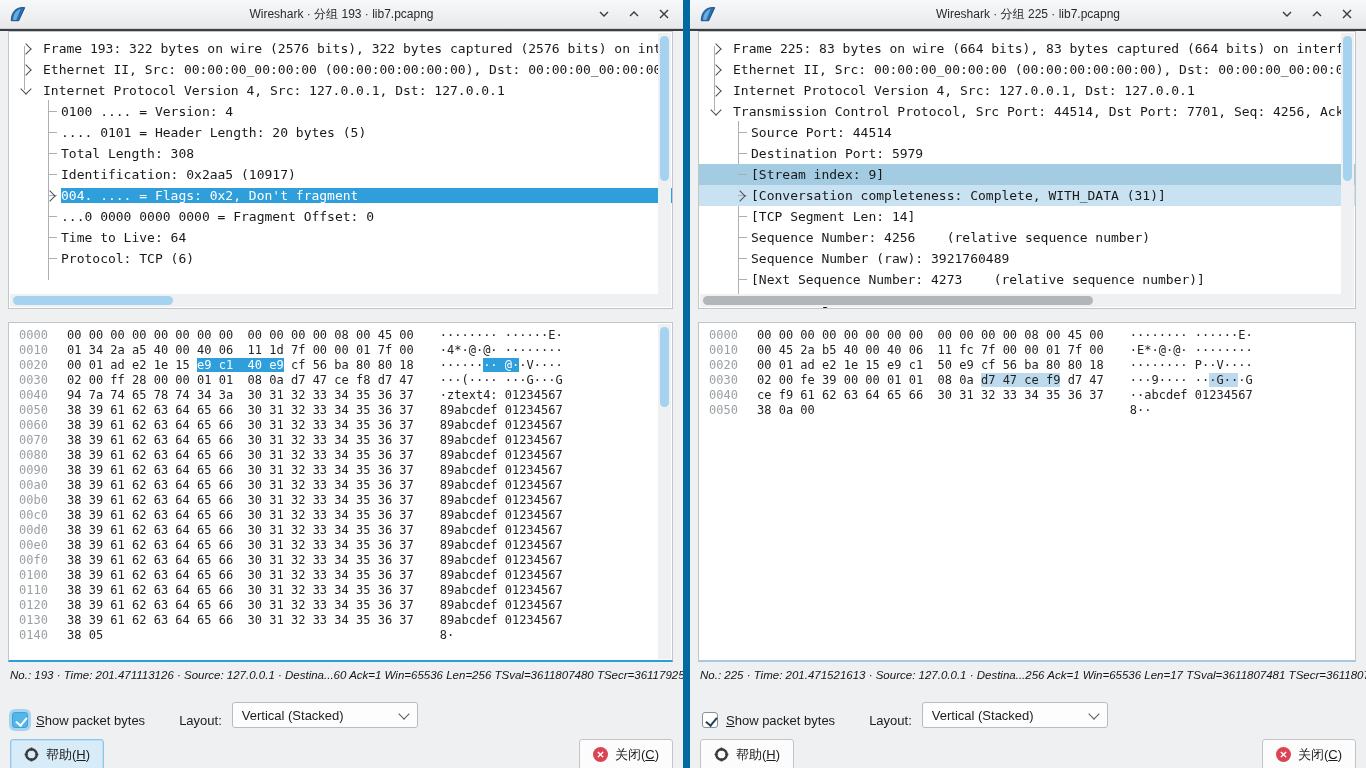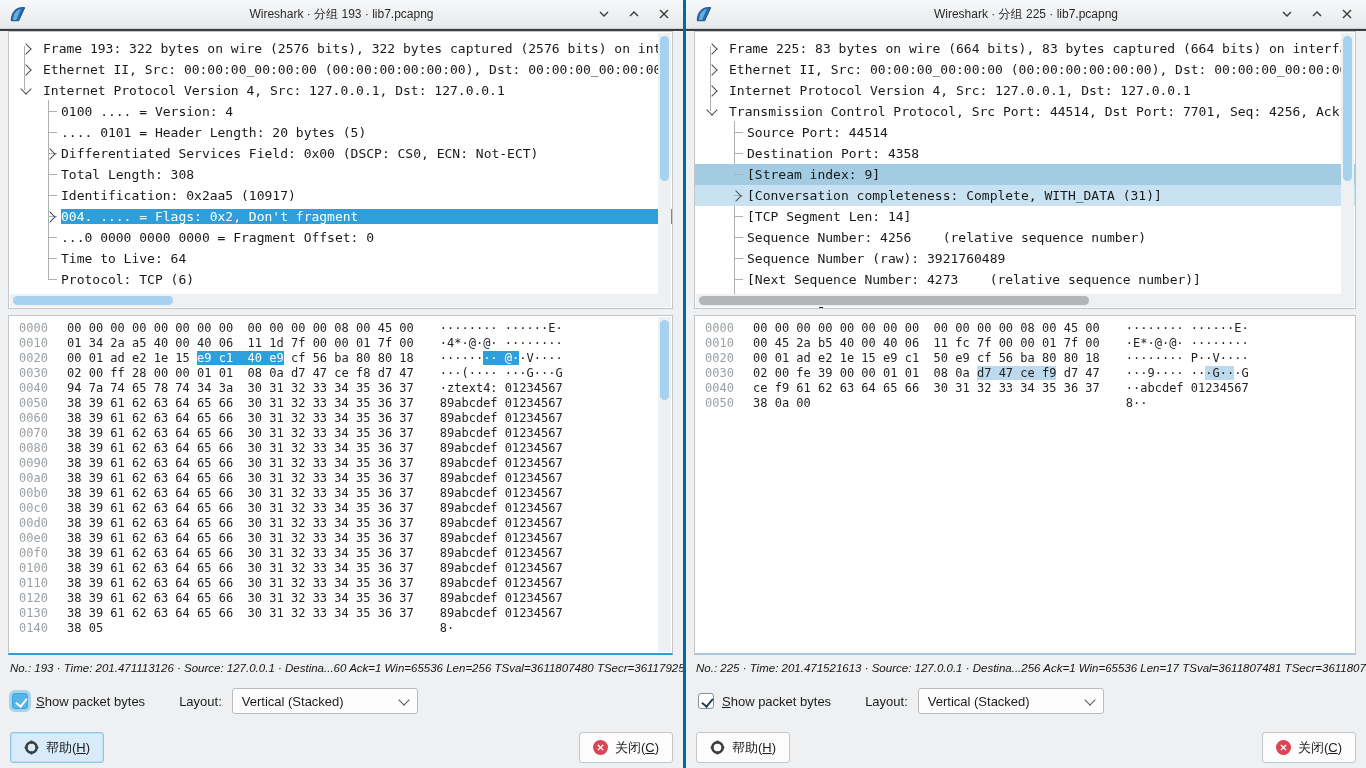--- a/index.html
+++ b/index.html
@@ -1,33 +1,33 @@
 <!DOCTYPE html>
 <html><head>
 <meta charset="utf-8">
 <style>
   html,body{margin:0;padding:0}
   body{width:1366px;height:768px;overflow:hidden;background:#eff0f1;font-family:"Liberation Sans",sans-serif}
   .root{display:flex;width:1366px;height:768px}
   .window{width:683px;height:768px;display:flex;flex-direction:column;background:#eff0f1;box-sizing:border-box;position:relative}
-  .window.right{border-left:3px solid #0369a1}
+  .window.right{border-left:7px solid #0369a1}
 
   
   .titlebar{height:28px;flex:none;display:flex;align-items:center;position:relative;
     background:linear-gradient(#f7f8f9,#e8e9ea);border-bottom:1px solid #cfd0d1}
   .appicon{margin-left:9px;z-index:1;display:flex}
   .title{position:absolute;left:0;right:0;text-align:center;font-size:12px;color:#2a2a2a}
   .winbtns{margin-left:auto;display:flex;align-items:center;gap:16px;margin-right:12px;z-index:1}
   .winbtns .wbtn{display:flex;align-items:center;justify-content:center;width:14px;height:14px;cursor:pointer}
   .darkline{height:2px;background:#3b3e40;flex:none}
 
   
   .pane{margin:0 10px 0 8px;background:#fff;border:1px solid #c3c6c8;box-sizing:border-box;position:relative;overflow:hidden}
   .tree-pane{flex:none;height:278px}
-  .hex-pane{flex:none;height:340px;margin-top:6px}
+  .hex-pane{flex:none;height:340px;margin-top:13px}
   .hex-pane.strong-blue{border-bottom:2px solid #2d9ed8}
   .hex-pane.light-blue{border-bottom:2px solid #a9c8e0}
 
   
   .tree-rows{padding-top:6px}
   .trow{display:flex;align-items:center;height:21px;position:relative;white-space:pre;
     font-family:"DejaVu Sans Mono",monospace;font-size:13px;color:#191919}
   .trow.d0{padding-left:10px}
   .trow.d1{padding-left:34px}
   .trow.d1::before{content:"";position:absolute;left:39px;top:10px;width:9px;height:1px;background:#aab0b3}
@@ -55,21 +55,21 @@
   
   .vscroll{position:absolute;top:1px;right:1px;bottom:1px;width:13px;background:#eff0f1}
   .vthumb{position:absolute;left:2px;width:9px;border-radius:4.5px;background:#a5d2ee}
   .hscroll{position:absolute;left:1px;right:14px;bottom:1px;height:13px;background:#eff0f1}
   .hthumb{position:absolute;top:2px;height:9px;border-radius:4.5px;background:#a5d2ee}
   .thumb-gray{background:#b3b6b8}
 
   
   .statusline{height:26px;flex:none;display:flex;align-items:center;padding:0 10px;
     font-style:italic;font-size:11.5px;color:#141414;white-space:nowrap;overflow:hidden}
-  .controls{height:40px;flex:none;display:flex;align-items:center;padding:0 12px;font-size:13px;color:#1c1c1c}
+  .controls{height:40px;flex:none;display:flex;align-items:flex-end;padding:0 12px;font-size:13px;color:#1c1c1c}
   .cb{width:16px;height:16px;border-radius:3px;position:relative;flex:none;box-sizing:border-box;cursor:pointer}
   .cb::after{content:"";position:absolute;left:4.5px;top:1.5px;width:5px;height:9px;
     border-right:2px solid #fff;border-bottom:2px solid #fff;transform:rotate(40deg)}
   .cb.focused{background:#55b5e7;border:1px solid #3ba3dc;box-shadow:0 0 0 3px rgba(77,177,232,.45)}
   .cb.plain{background:#fff;border:1px solid #8a9192}
   .cb.plain::after{border-color:#22405a}
   .cb-label{margin-left:8px;cursor:pointer}
   .u{text-decoration:underline}
   .layout-label{margin-left:34px}
   .select{width:186px;height:26px;box-sizing:border-box;margin-left:10px;border:1px solid #b9bcbe;border-radius:3px;
@@ -121,21 +121,20 @@
 
     <div class="pane tree-pane">
       <div class="vguide" style="left:15px;top:14px;height:44px"></div>
       <div class="vguide" style="left:39px;top:68px;height:180px"></div>
       <div class="tree-rows">
           <div class="trow d0"><span class="exp"><i class="chev right"></i></span><span class="lab">Frame 193: 322 bytes on wire (2576 bits), 322 bytes captured (2576 bits) on inte</span></div>
           <div class="trow d0"><span class="exp"><i class="chev right"></i></span><span class="lab">Ethernet II, Src: 00:00:00_00:00:00 (00:00:00:00:00:00), Dst: 00:00:00_00:00:00</span></div>
           <div class="trow d0"><span class="exp"><i class="chev down"></i></span><span class="lab">Internet Protocol Version 4, Src: 127.0.0.1, Dst: 127.0.0.1</span></div>
           <div class="trow d1"><span class="exp"></span><span class="lab">0100 .... = Version: 4</span></div>
           <div class="trow d1"><span class="exp"></span><span class="lab">.... 0101 = Header Length: 20 bytes (5)</span></div>
-          <div class="trow d1"><span class="exp"><i class="chev right"></i></span><span class="lab">Differentiated Services Field: 0x00 (DSCP: CS0, ECN: Not-ECT)</span></div>
           <div class="trow d1"><span class="exp"></span><span class="lab">Total Length: 308</span></div>
           <div class="trow d1"><span class="exp"></span><span class="lab">Identification: 0x2aa5 (10917)</span></div>
           <div class="trow d1 hl-sel"><span class="exp"><i class="chev right"></i></span><span class="lab">004. .... = Flags: 0x2, Don't fragment</span></div>
           <div class="trow d1"><span class="exp"></span><span class="lab">...0 0000 0000 0000 = Fragment Offset: 0</span></div>
           <div class="trow d1"><span class="exp"></span><span class="lab">Time to Live: 64</span></div>
           <div class="trow d1"><span class="exp"></span><span class="lab">Protocol: TCP (6)</span></div>
         </div>
       <div class="vscroll">
           <div class="vthumb" style="top:3px;height:145px"></div>
         </div>
@@ -317,21 +316,21 @@
 
     <div class="pane tree-pane">
       <div class="vguide" style="left:15px;top:14px;height:65px"></div>
       <div class="vguide" style="left:39px;top:89px;height:186px"></div>
       <div class="tree-rows">
           <div class="trow d0"><span class="exp"><i class="chev right"></i></span><span class="lab">Frame 225: 83 bytes on wire (664 bits), 83 bytes captured (664 bits) on interfa</span></div>
           <div class="trow d0"><span class="exp"><i class="chev right"></i></span><span class="lab">Ethernet II, Src: 00:00:00_00:00:00 (00:00:00:00:00:00), Dst: 00:00:00_00:00:00</span></div>
           <div class="trow d0"><span class="exp"><i class="chev right"></i></span><span class="lab">Internet Protocol Version 4, Src: 127.0.0.1, Dst: 127.0.0.1</span></div>
           <div class="trow d0"><span class="exp"><i class="chev down"></i></span><span class="lab">Transmission Control Protocol, Src Port: 44514, Dst Port: 7701, Seq: 4256, Ack:</span></div>
           <div class="trow d1"><span class="exp"></span><span class="lab">Source Port: 44514</span></div>
-          <div class="trow d1"><span class="exp"></span><span class="lab">Destination Port: 4358</span></div>
+          <div class="trow d1"><span class="exp"></span><span class="lab">Destination Port: 5979</span></div>
           <div class="trow d1 hl-mid"><span class="exp"></span><span class="lab">[Stream index: 9]</span></div>
           <div class="trow d1 hl-lite"><span class="exp"><i class="chev right"></i></span><span class="lab">[Conversation completeness: Complete, WITH_DATA (31)]</span></div>
           <div class="trow d1"><span class="exp"></span><span class="lab">[TCP Segment Len: 14]</span></div>
           <div class="trow d1"><span class="exp"></span><span class="lab">Sequence Number: 4256    (relative sequence number)</span></div>
           <div class="trow d1"><span class="exp"></span><span class="lab">Sequence Number (raw): 3921760489</span></div>
           <div class="trow d1"><span class="exp"></span><span class="lab">[Next Sequence Number: 4273    (relative sequence number)]</span></div>
           <div class="trow d1"><span class="exp"></span><span class="lab">Acknowledgment Number: 1    (relative ack number)</span></div>
         </div>
       <div class="vscroll">
           <div class="vthumb" style="top:3px;height:145px"></div>

